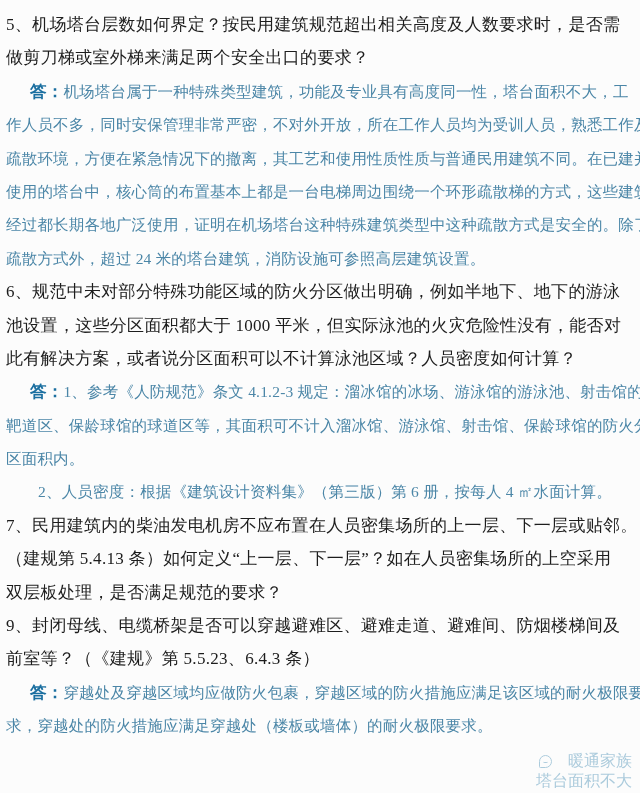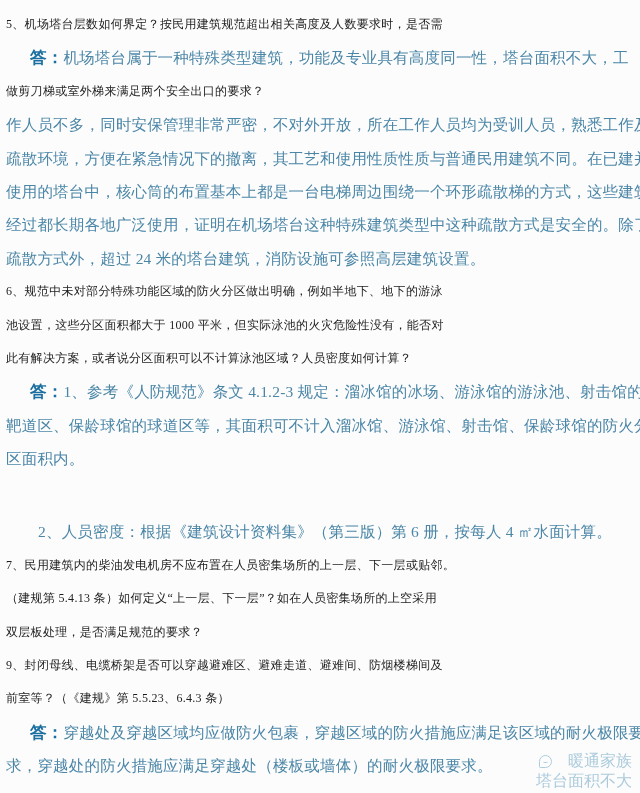--- a/index.html
+++ b/index.html
@@ -17,40 +17,39 @@
     overflow: hidden;
     font-family: "Liberation Serif", "DejaVu Serif", serif;
   }
   .line {
     height: 33.4px;
     line-height: 33.4px;
     white-space: nowrap;
     overflow: visible;
   }
   .q-line {
-    font-size: 12px;
+    font-size: 17px;
     color: #1d1d1d;
     letter-spacing: 0.3px;
   }
   .a-line {
     font-size: 15.5px;
     color: #4b86a7;
     letter-spacing: 0.2px;
   }
   .a-label {
     font-weight: bold;
     color: #1b6fa0;
     font-size: 16.5px;
   }
   .indent {
     padding-left: 24px;
   }
   .indent2 {
     padding-left: 32px;
-    margin-top: 40px;
   }
   .watermark {
     position: absolute;
     right: 8px;
     bottom: 2px;
     text-align: right;
     color: #a3c6d9;
     opacity: 0.9;
     font-size: 16px;
     line-height: 20px;
@@ -83,22 +82,22 @@
     border-radius: 0 0 50% 50%;
   }
 </style>
 </head>
 <body>
 
 <div class="page">
 
   <section>
     <div class="line q-line">5、机场塔台层数如何界定？按民用建筑规范超出相关高度及人数要求时，是否需</div>
+    <div class="line q-line">做剪刀梯或室外梯来满足两个安全出口的要求？</div>
     <div class="line a-line indent"><span class="a-label">答：</span><span>机场塔台属于一种特殊类型建筑，功能及专业具有高度同一性，塔台面积不大，工</span></div>
-    <div class="line q-line">做剪刀梯或室外梯来满足两个安全出口的要求？</div>
     <div class="line a-line">作人员不多，同时安保管理非常严密，不对外开放，所在工作人员均为受训人员，熟悉工作及</div>
     <div class="line a-line">疏散环境，方便在紧急情况下的撤离，其工艺和使用性质性质与普通民用建筑不同。在已建并</div>
     <div class="line a-line">使用的塔台中，核心筒的布置基本上都是一台电梯周边围绕一个环形疏散梯的方式，这些建筑</div>
     <div class="line a-line">经过都长期各地广泛使用，证明在机场塔台这种特殊建筑类型中这种疏散方式是安全的。除了</div>
     <div class="line a-line">疏散方式外，超过 24 米的塔台建筑，消防设施可参照高层建筑设置。</div>
   </section>
 
   <section>
     <div class="line q-line">6、规范中未对部分特殊功能区域的防火分区做出明确，例如半地下、地下的游泳</div>
     <div class="line q-line">池设置，这些分区面积都大于 1000 平米，但实际泳池的火灾危险性没有，能否对</div>

